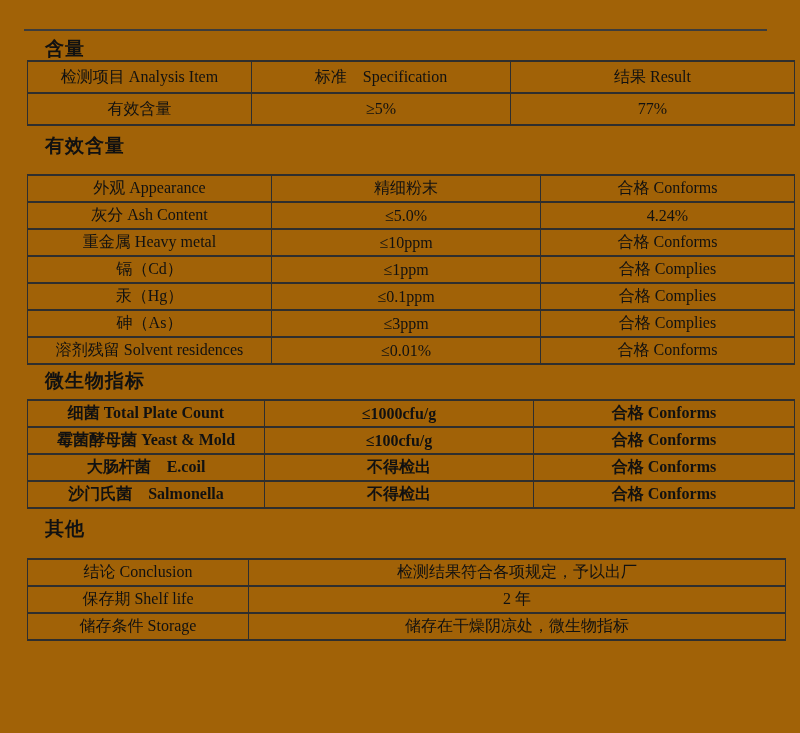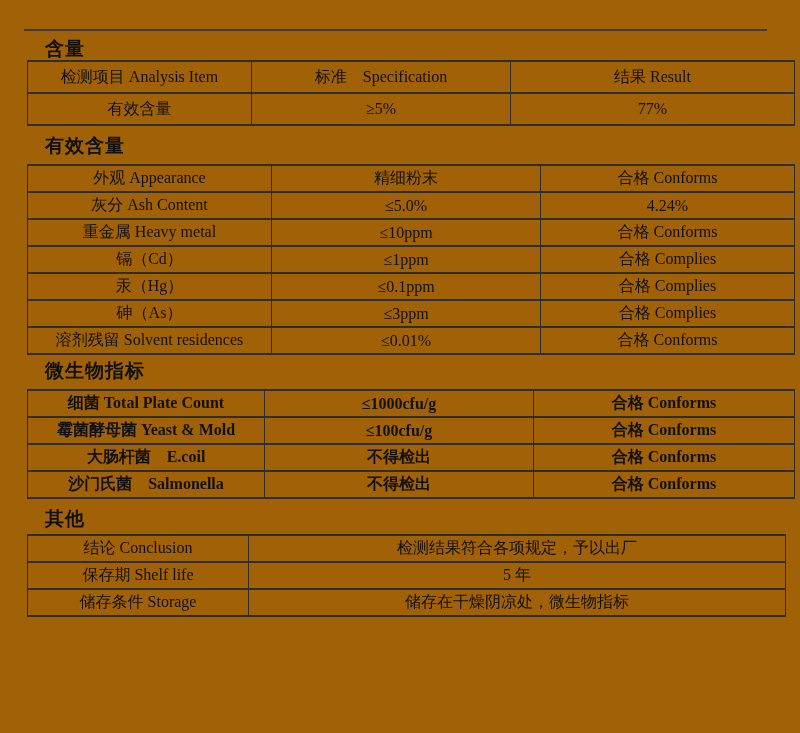--- a/index.html
+++ b/index.html
@@ -39,33 +39,33 @@
     padding:0 4px;
     overflow:hidden;
   }
   
   .t1{margin-top:0;border-radius:22px;}
   .t1 td{height:30px;}
   .t1 .c0{width:215px;}
   .t1 .c1{width:250px;}
   .t1 .c2{width:275px;}
   
-  .t2{margin-top:7px;}
+  .t2{margin-top:17px;}
   .t2 td{height:25px;}
   .t2 .c0{width:235px;}
   .t2 .c1{width:260px;}
   .t2 .c2{width:245px;}
   
   .t3{margin-top:7px;font-weight:bold;}
   .t3 td{height:25px;}
   .t3 .c0{width:228px;}
   .t3 .c1{width:260px;border-radius:9px;}
   .t3 .c2{width:252px;}
   
-  .t4{margin-top:4px;padding-left:44px;}
+  .t4{margin-top:18px;padding-left:44px;}
   .t4 td{height:25px;}
   .t4 .c0{width:212px;}
   .t4 .c1{width:528px;}
   .mt1{margin-top:8px;}
   .mt2{margin-top:4px;}
 </style>
 </head>
 <body>
 
 <div class="page">
@@ -157,21 +157,21 @@
 
   <div class="sec-title mt1">其他</div>
   <table class="t4">
     <tbody>
       <tr>
         <td class="c0">结论 Conclusion</td>
         <td class="c1">检测结果符合各项规定，予以出厂</td>
       </tr>
       <tr>
         <td class="c0">保存期 Shelf life</td>
-        <td class="c1">5 年</td>
+        <td class="c1">2 年</td>
       </tr>
       <tr>
         <td class="c0">储存条件 Storage</td>
         <td class="c1">储存在干燥阴凉处，微生物指标</td>
       </tr>
     </tbody>
   </table>
 
 </div>
 

